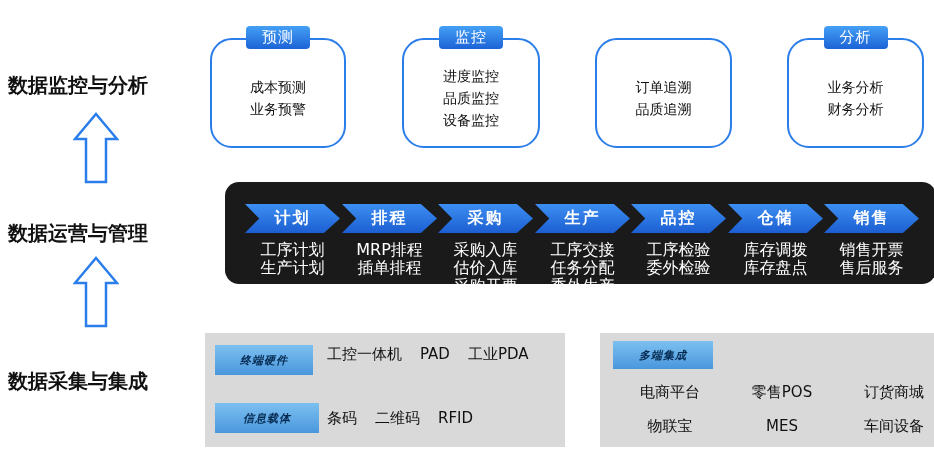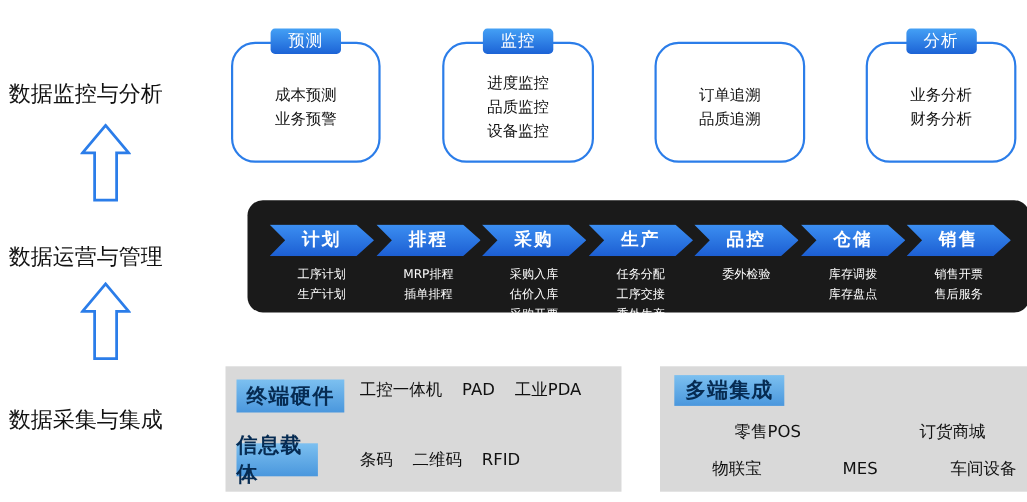--- a/index.html
+++ b/index.html
@@ -9,21 +9,21 @@
     background:#ffffff;
     font-family:"DejaVu Sans","Liberation Sans",sans-serif;
     overflow:hidden;
   }
 
   
   .layer-label {
     position:absolute;
     left:8px;
     font-size:20px;
-    font-weight:normal;
+    font-weight:bold;
     color:#111;
     white-space:nowrap;
   }
 
   
   .up-arrow { position:absolute; left:73px; width:46px; height:72px; }
 
   
   .top-box {
     position:absolute;
@@ -79,41 +79,42 @@
     font-weight:bold;
     letter-spacing:2px;
     display:flex;
     align-items:center;
     justify-content:center;
   }
   .module-items {
     margin-top:8px;
     text-align:center;
     color:#fff;
-    font-size:11px;
+    font-size:16px;
     line-height:18px;
   }
 
   
   .gray-box {
     position:absolute;
     top:333px;
     height:114px;
     background:#d9d9d9;
   }
   .chip {
     position:absolute;
     background:linear-gradient(180deg,#7cc0f0,#4a97dd);
     color:#062b52;
     font-weight:bold;
-    font-size:19px;
+    font-size:11px;
     display:flex;
     align-items:center;
     justify-content:center;
     letter-spacing:1px;
+    font-style:italic;
   }
   .token-row {
     position:absolute;
     left:122px;
     height:30px;
     display:flex;
     align-items:flex-start;
     gap:18px;
     font-size:15px;
     color:#111;
@@ -195,29 +196,30 @@
     <div class="module-items">
       <div>采购入库</div>
       <div>估价入库</div>
       <div>采购开票</div>
     </div>
   </div>
 
   <div class="module" style="left:310px">
     <div class="chevron">生产</div>
     <div class="module-items">
+      <div>工序交接</div>
       <div>任务分配</div>
-      <div>工序交接</div>
       <div>委外生产</div>
     </div>
   </div>
 
   <div class="module" style="left:406px">
     <div class="chevron">品控</div>
     <div class="module-items">
+      <div>工序检验</div>
       <div>委外检验</div>
     </div>
   </div>
 
   <div class="module" style="left:503px">
     <div class="chevron">仓储</div>
     <div class="module-items">
       <div>库存调拨</div>
       <div>库存盘点</div>
     </div>
@@ -233,31 +235,32 @@
 
 </div>
 
 <div class="gray-box" style="left:205px;width:360px">
   <div class="chip" style="left:10px;top:12px;width:98px;height:30px">终端硬件</div>
   <div class="token-row" style="top:12px">
     <span>工控一体机</span>
     <span>PAD</span>
     <span>工业PDA</span>
   </div>
-  <div class="chip" style="left:10px;top:70px;width:74px;height:30px">信息载体</div>
+  <div class="chip" style="left:10px;top:70px;width:104px;height:30px">信息载体</div>
   <div class="token-row" style="top:76px">
     <span>条码</span>
     <span>二维码</span>
     <span>RFID</span>
   </div>
 </div>
 
 <div class="gray-box" style="left:600px;width:364px">
   <div class="chip" style="left:13px;top:8px;width:100px;height:28px">多端集成</div>
   <div class="int-row" style="top:50px">
+    <span class="int-cell">电商平台</span>
     <span class="int-cell">零售POS</span>
     <span class="int-cell">订货商城</span>
   </div>
   <div class="int-row" style="top:84px">
     <span class="int-cell">物联宝</span>
     <span class="int-cell">MES</span>
     <span class="int-cell">车间设备</span>
   </div>
 </div>
 

